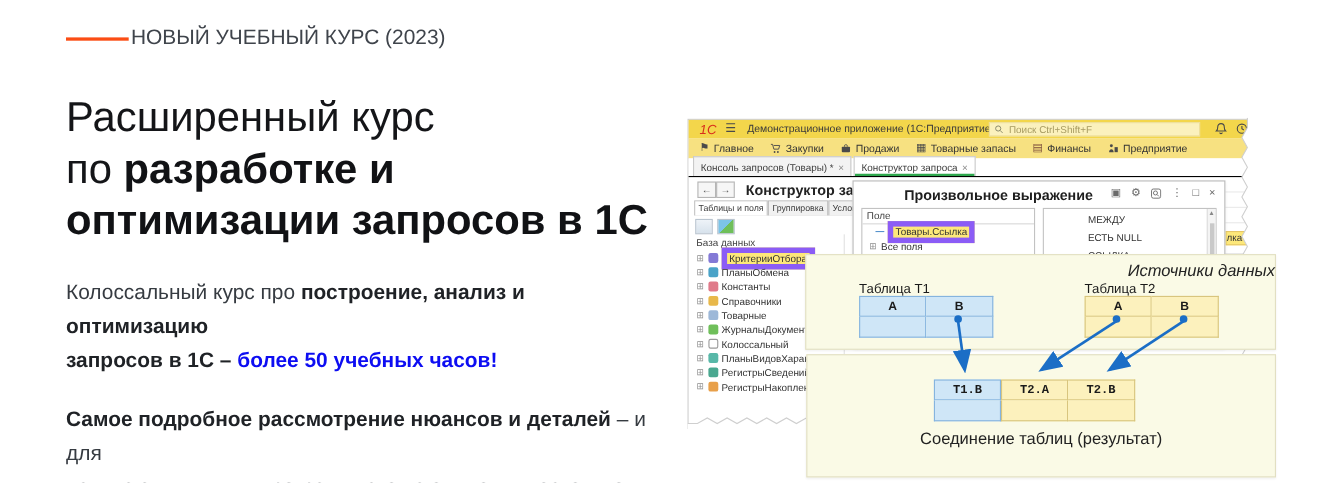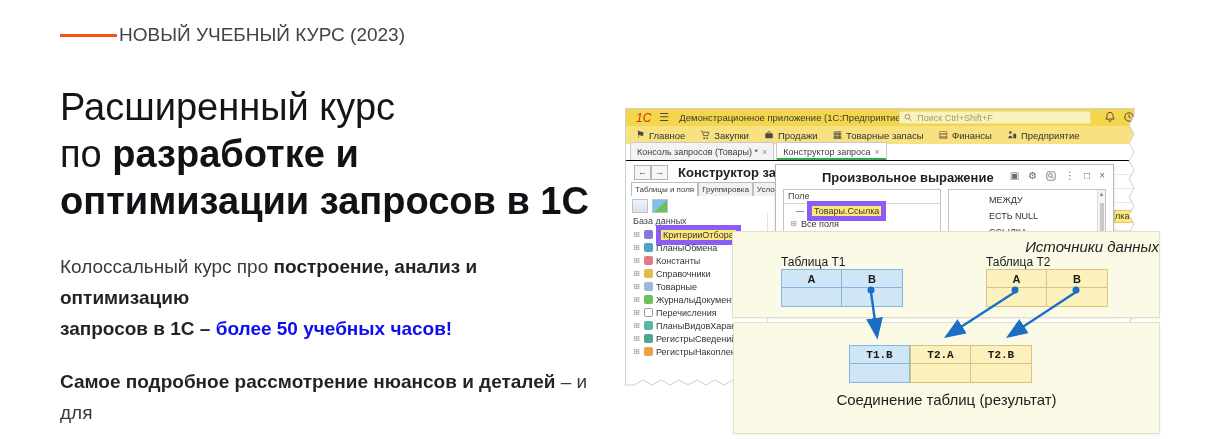--- a/index.html
+++ b/index.html
@@ -245,21 +245,21 @@
             <span>Товарные</span>
           </div>
         <div class="trow">
             <span class="exp">⊞</span>
             <span class="chip c6"></span>
             <span>ЖурналыДокументов</span>
           </div>
         <div class="trow">
             <span class="exp">⊞</span>
             <span class="chip c7"></span>
-            <span>Перечисления</span>
+            <span>Колоссальный</span>
           </div>
         <div class="trow">
             <span class="exp">⊞</span>
             <span class="chip c8"></span>
             <span>ПланыВидовХарактеристик</span>
           </div>
         <div class="trow">
             <span class="exp">⊞</span>
             <span class="chip c9"></span>
             <span>РегистрыСведений</span>

